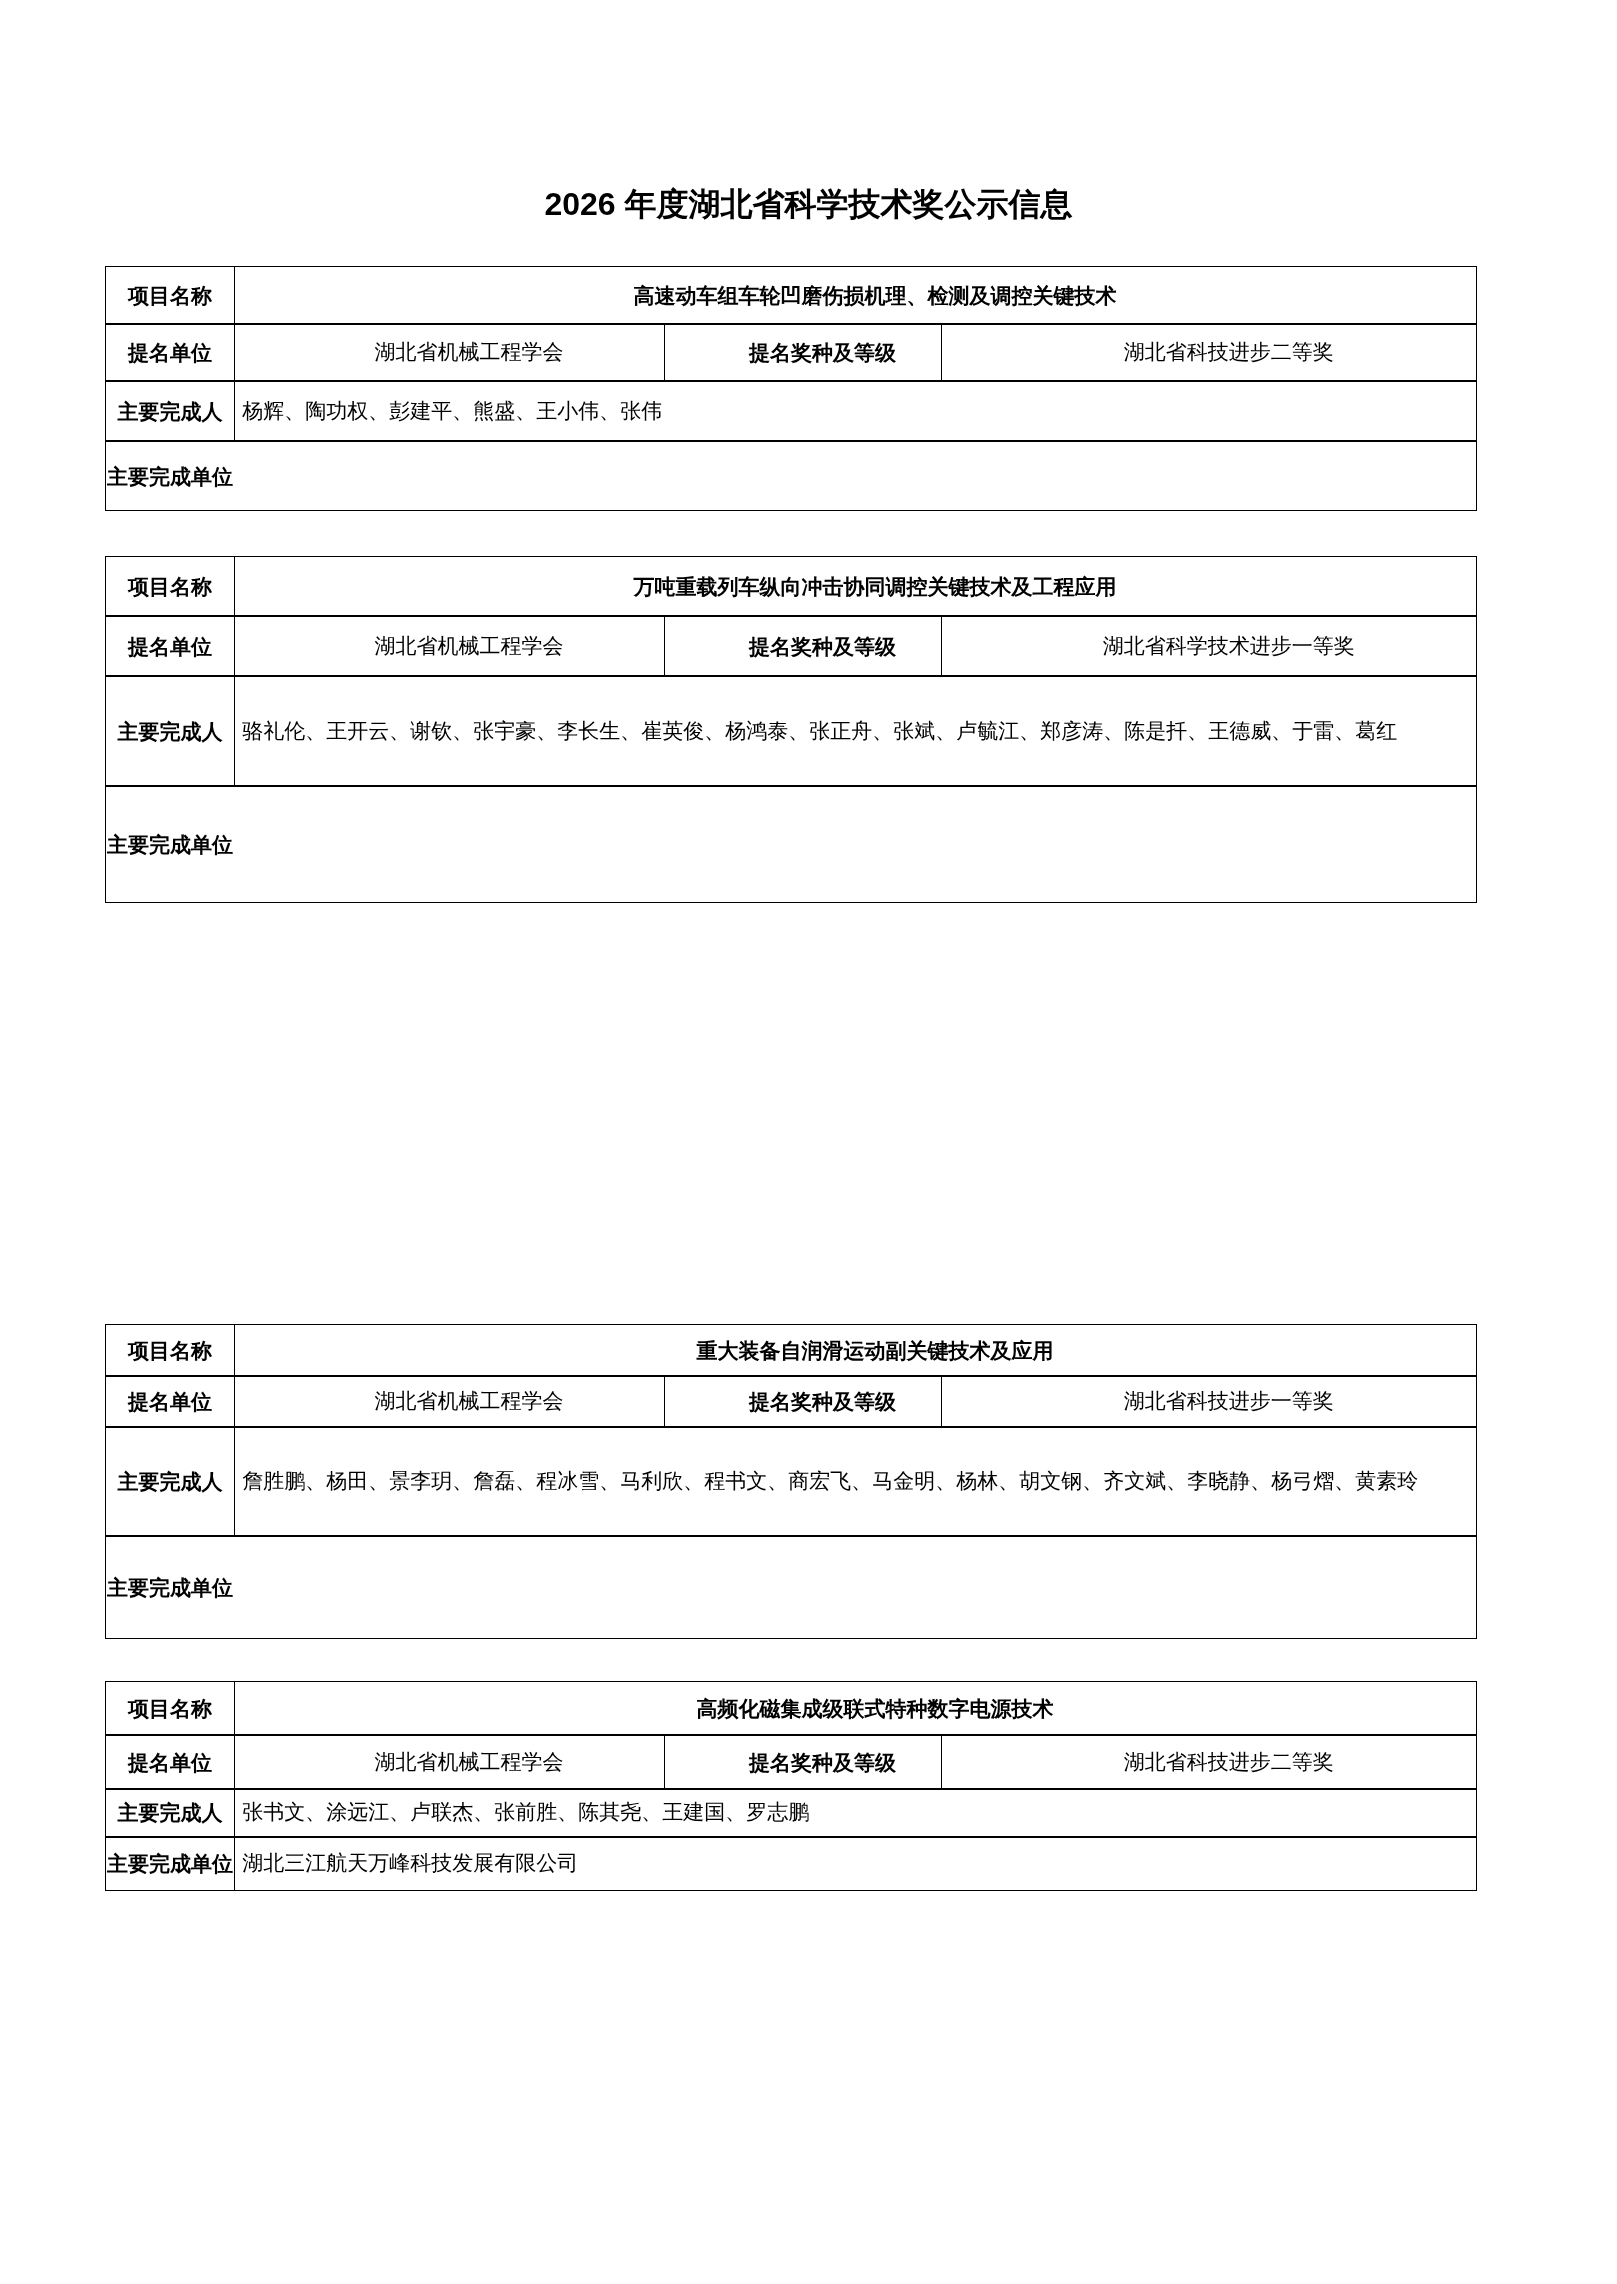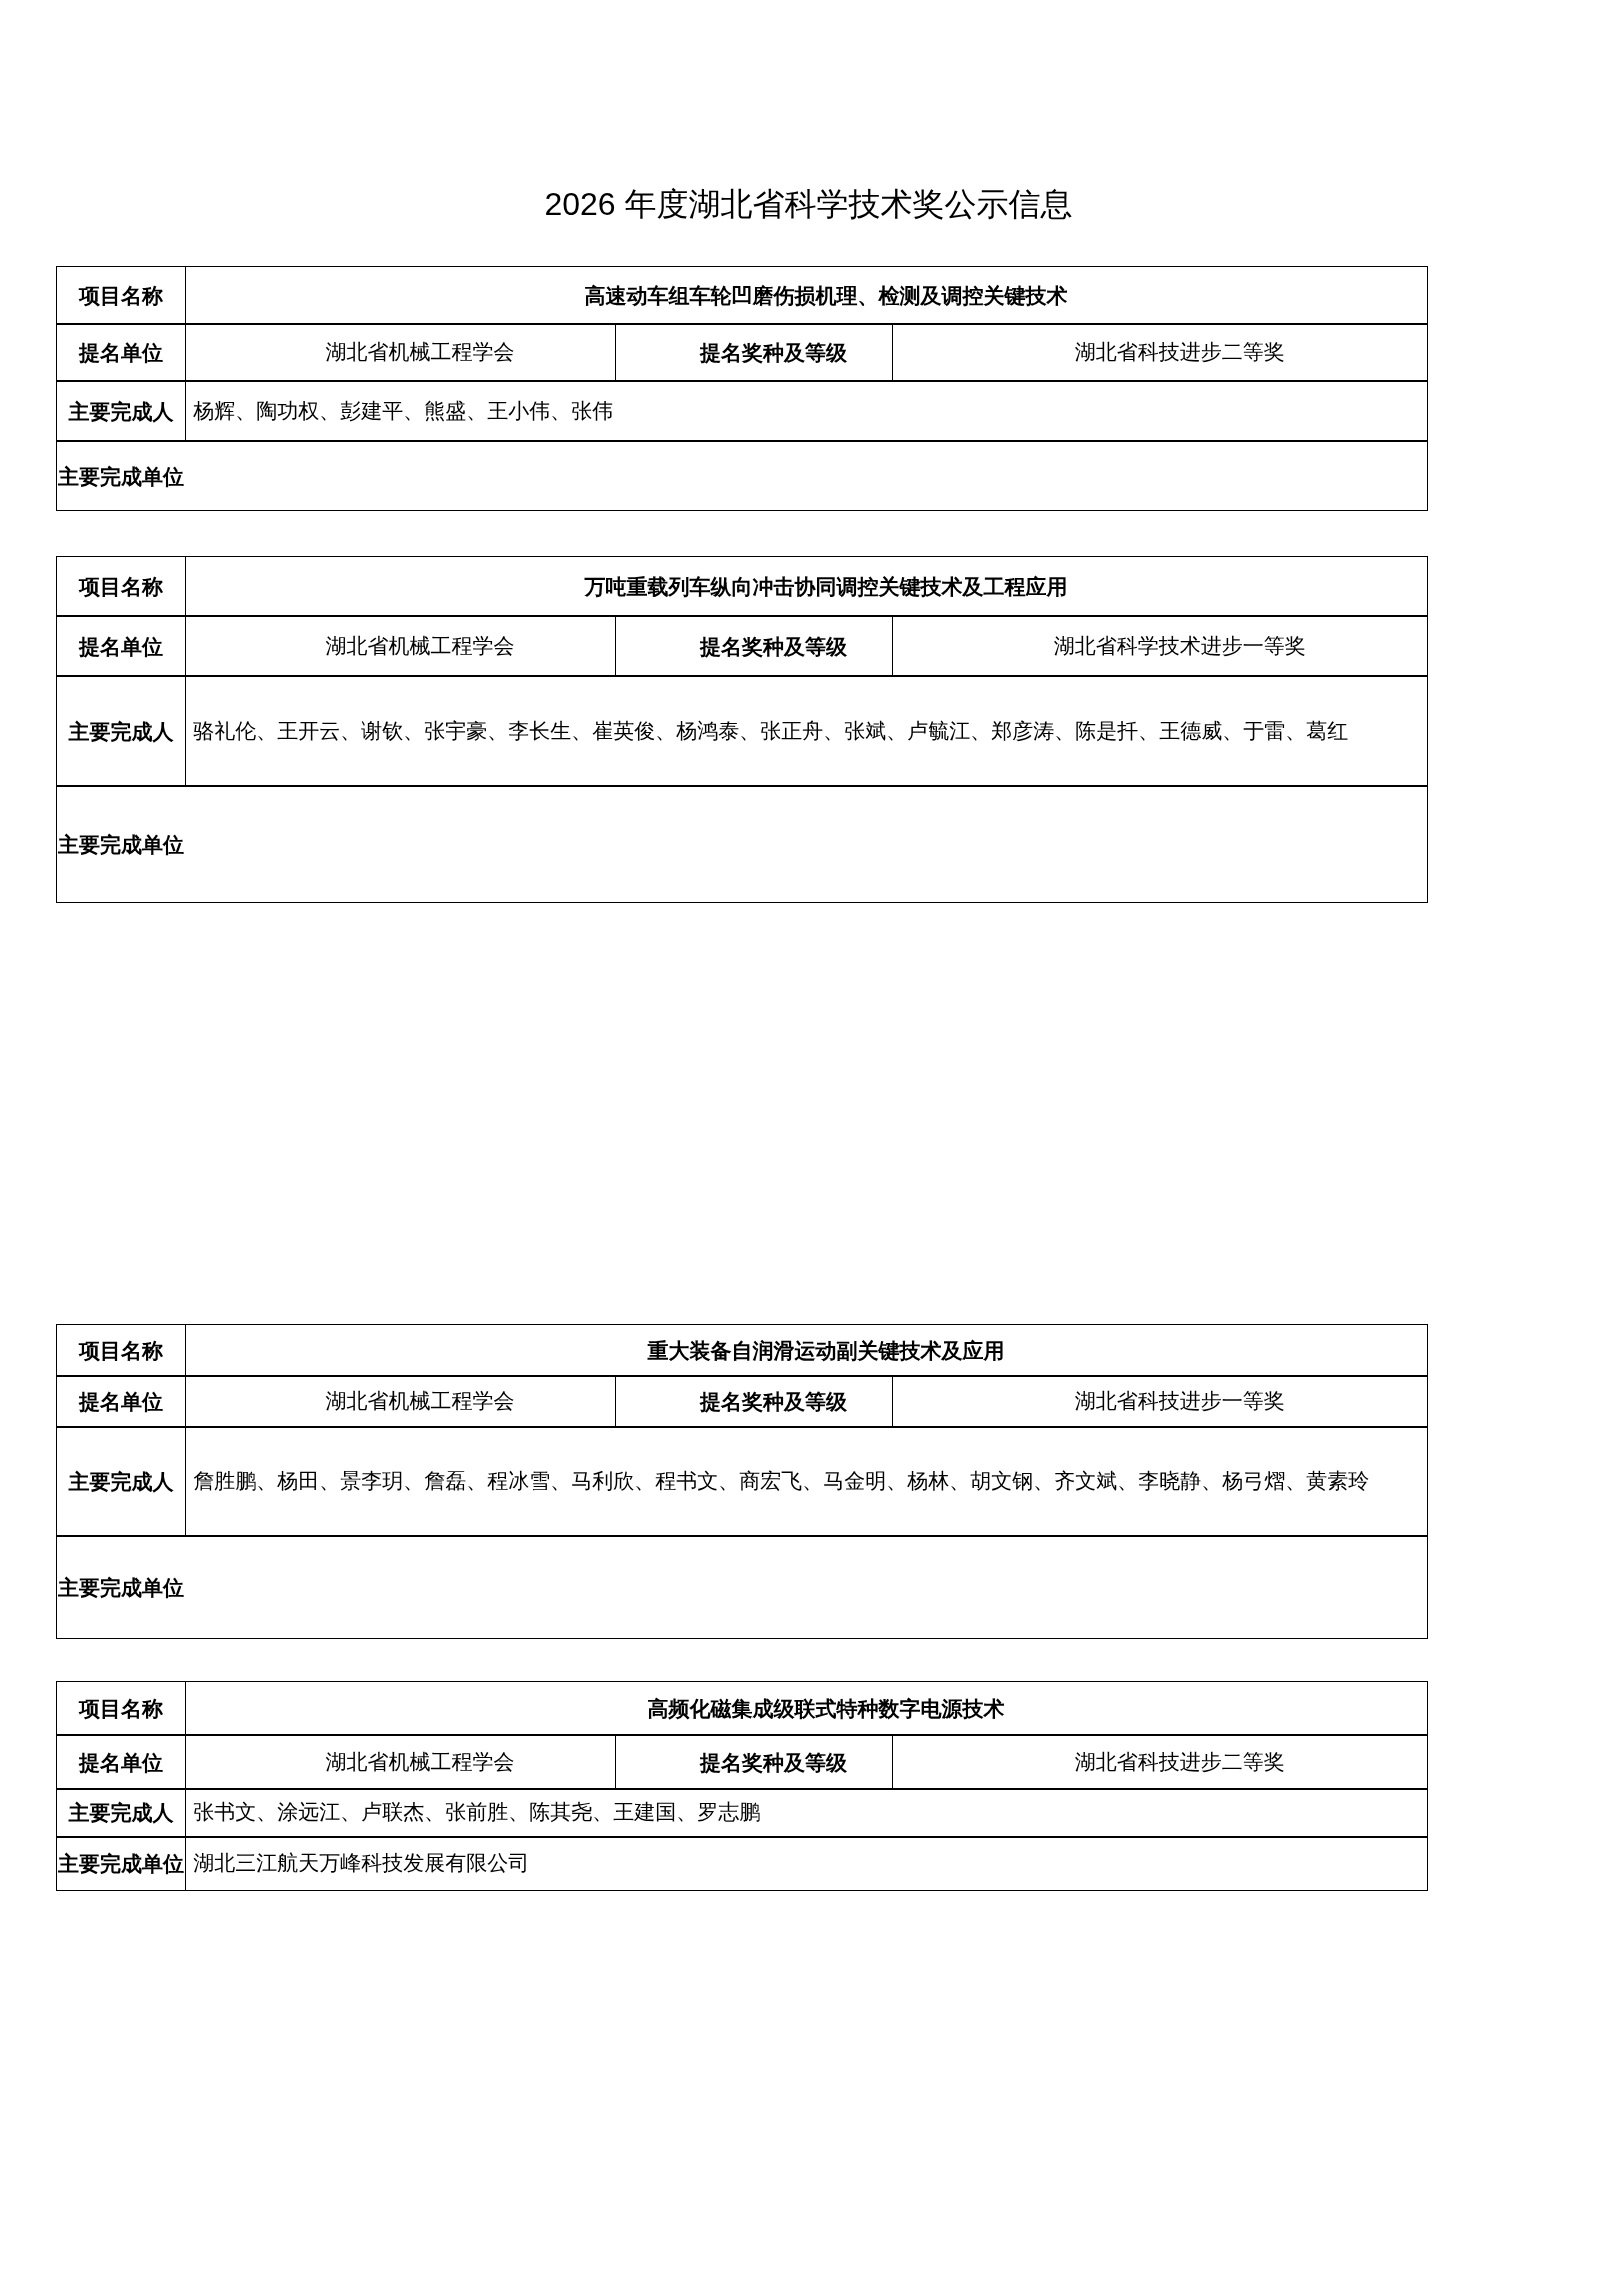--- a/index.html
+++ b/index.html
@@ -16,27 +16,27 @@
   .sheet {
     width: 1617px;
     min-height: 2284px;
     padding-top: 184px;
     box-sizing: border-box;
   }
   .doc-title {
     width: 1617px;
     text-align: center;
     font-family: "Liberation Sans", "DejaVu Sans", sans-serif;
-    font-weight: normal;
+    font-weight: bold;
     font-size: 32px;
     line-height: 40px;
     margin: 0 0 42px 0;
   }
   .content {
-    margin-left: 56px;
+    margin-left: 105px;
     width: 1372px;
   }
   .tbl {
     width: 1372px;
     border: 1.4px solid #000;
     box-sizing: border-box;
     background: #fff;
   }
   .row {
     display: flex;

